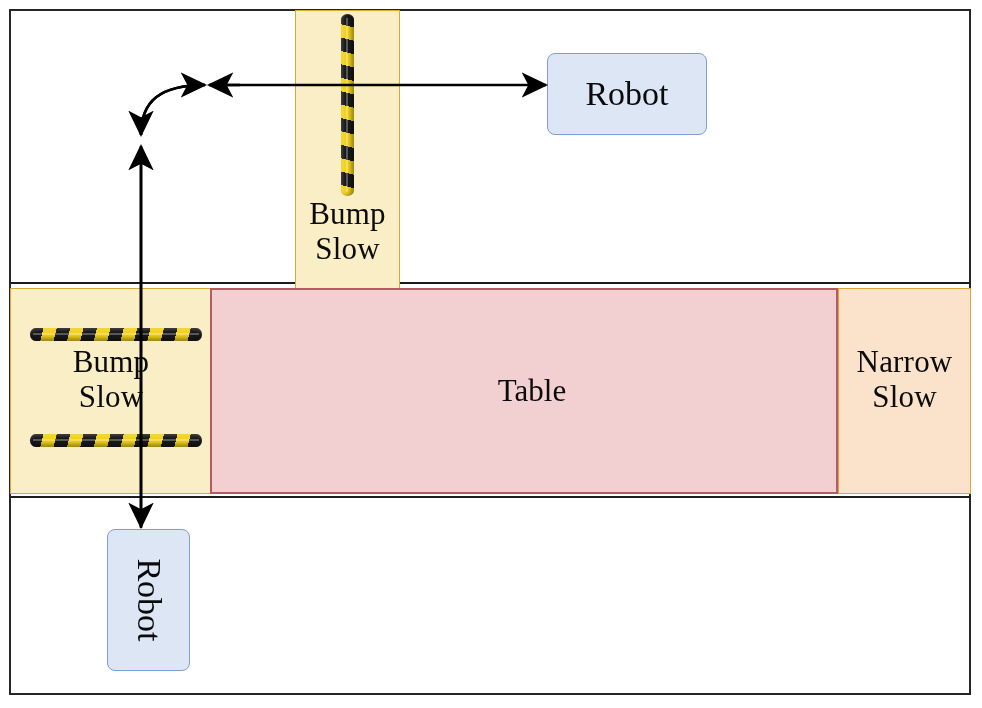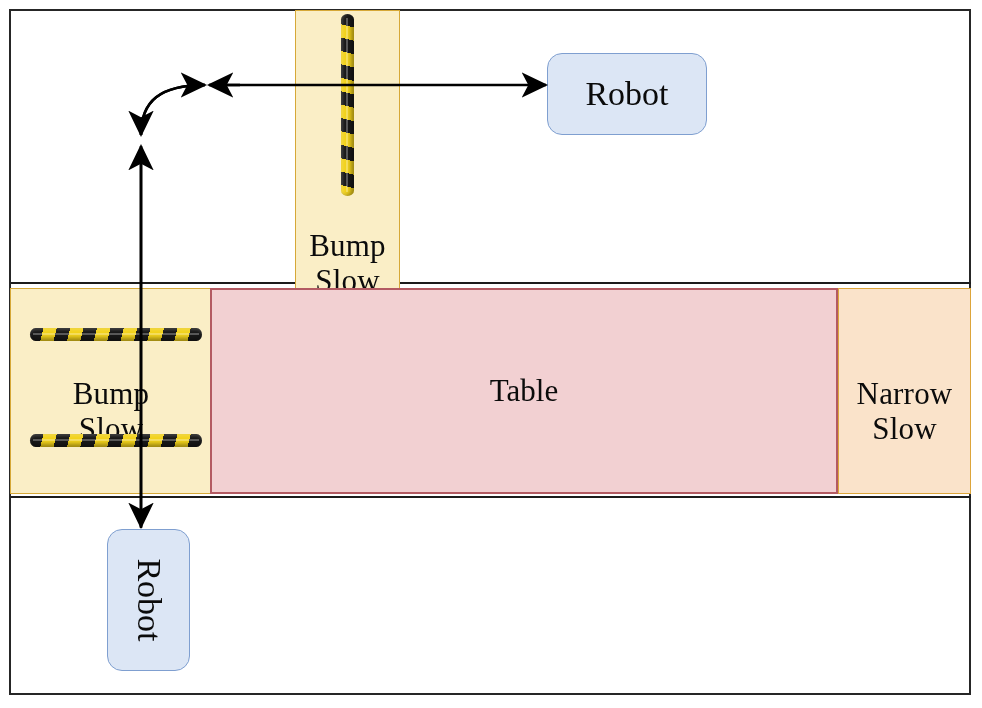--- a/index.html
+++ b/index.html
@@ -60,27 +60,26 @@
   .zone-label {
     position: absolute;
     left: 0;
     width: 100%;
     text-align: center;
     color: #0b0b0b;
     font-size: 31px;
     line-height: 1.12;
     letter-spacing: 0.2px;
     user-select: none;
-    margin-top: 32px;
   }
   .zone-label.two-line span { display: block; }
 
   .table-label {
     position: absolute;
-    left: 0;
+    left: 8px;
     top: 50%;
     width: 100%;
     transform: translateY(-50%);
     text-align: center;
     font-size: 31px;
     color: #0b0b0b;
   }
 
   
   .bump-h {
@@ -128,21 +127,21 @@
     width: 2px;
     background: rgba(255,255,255,0.28);
   }
 
   
   .robot-box {
     position: absolute;
     box-sizing: border-box;
     background: #dce6f5;
     border: 1.8px solid #7f9fd0;
-    border-radius: 15px;
+    border-radius: 8px;
     display: flex;
     align-items: center;
     justify-content: center;
   }
   .robot-box .robot-text {
     font-size: 34px;
     color: #0b0b0b;
     white-space: nowrap;
   }
   .robot-box.vertical .robot-text {

